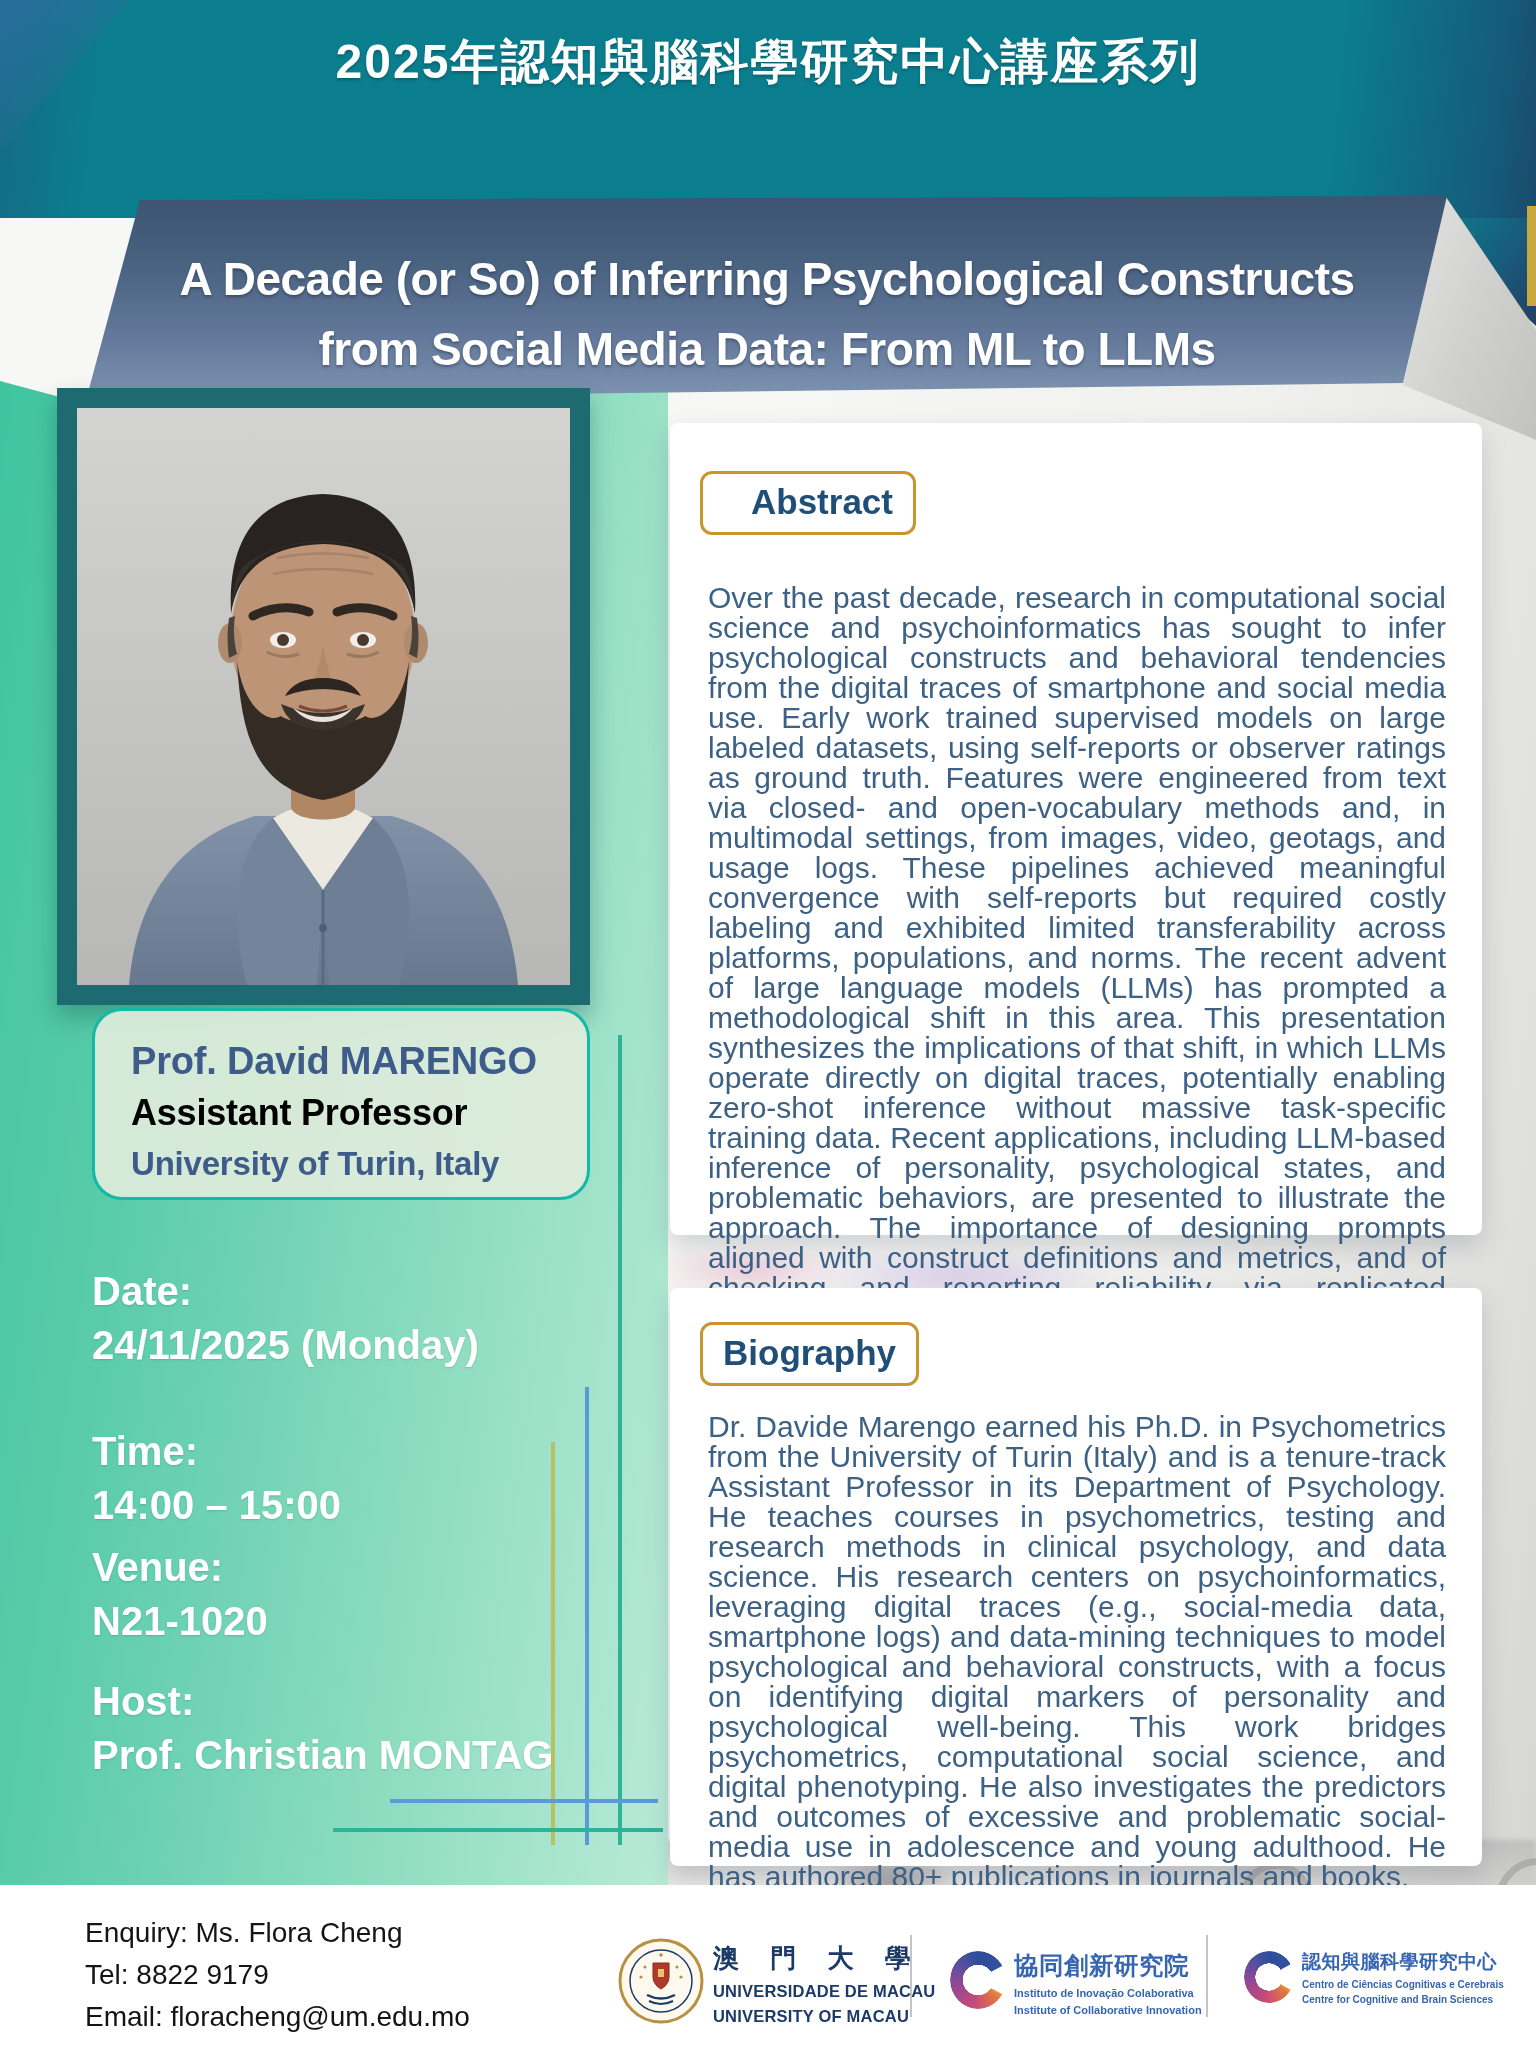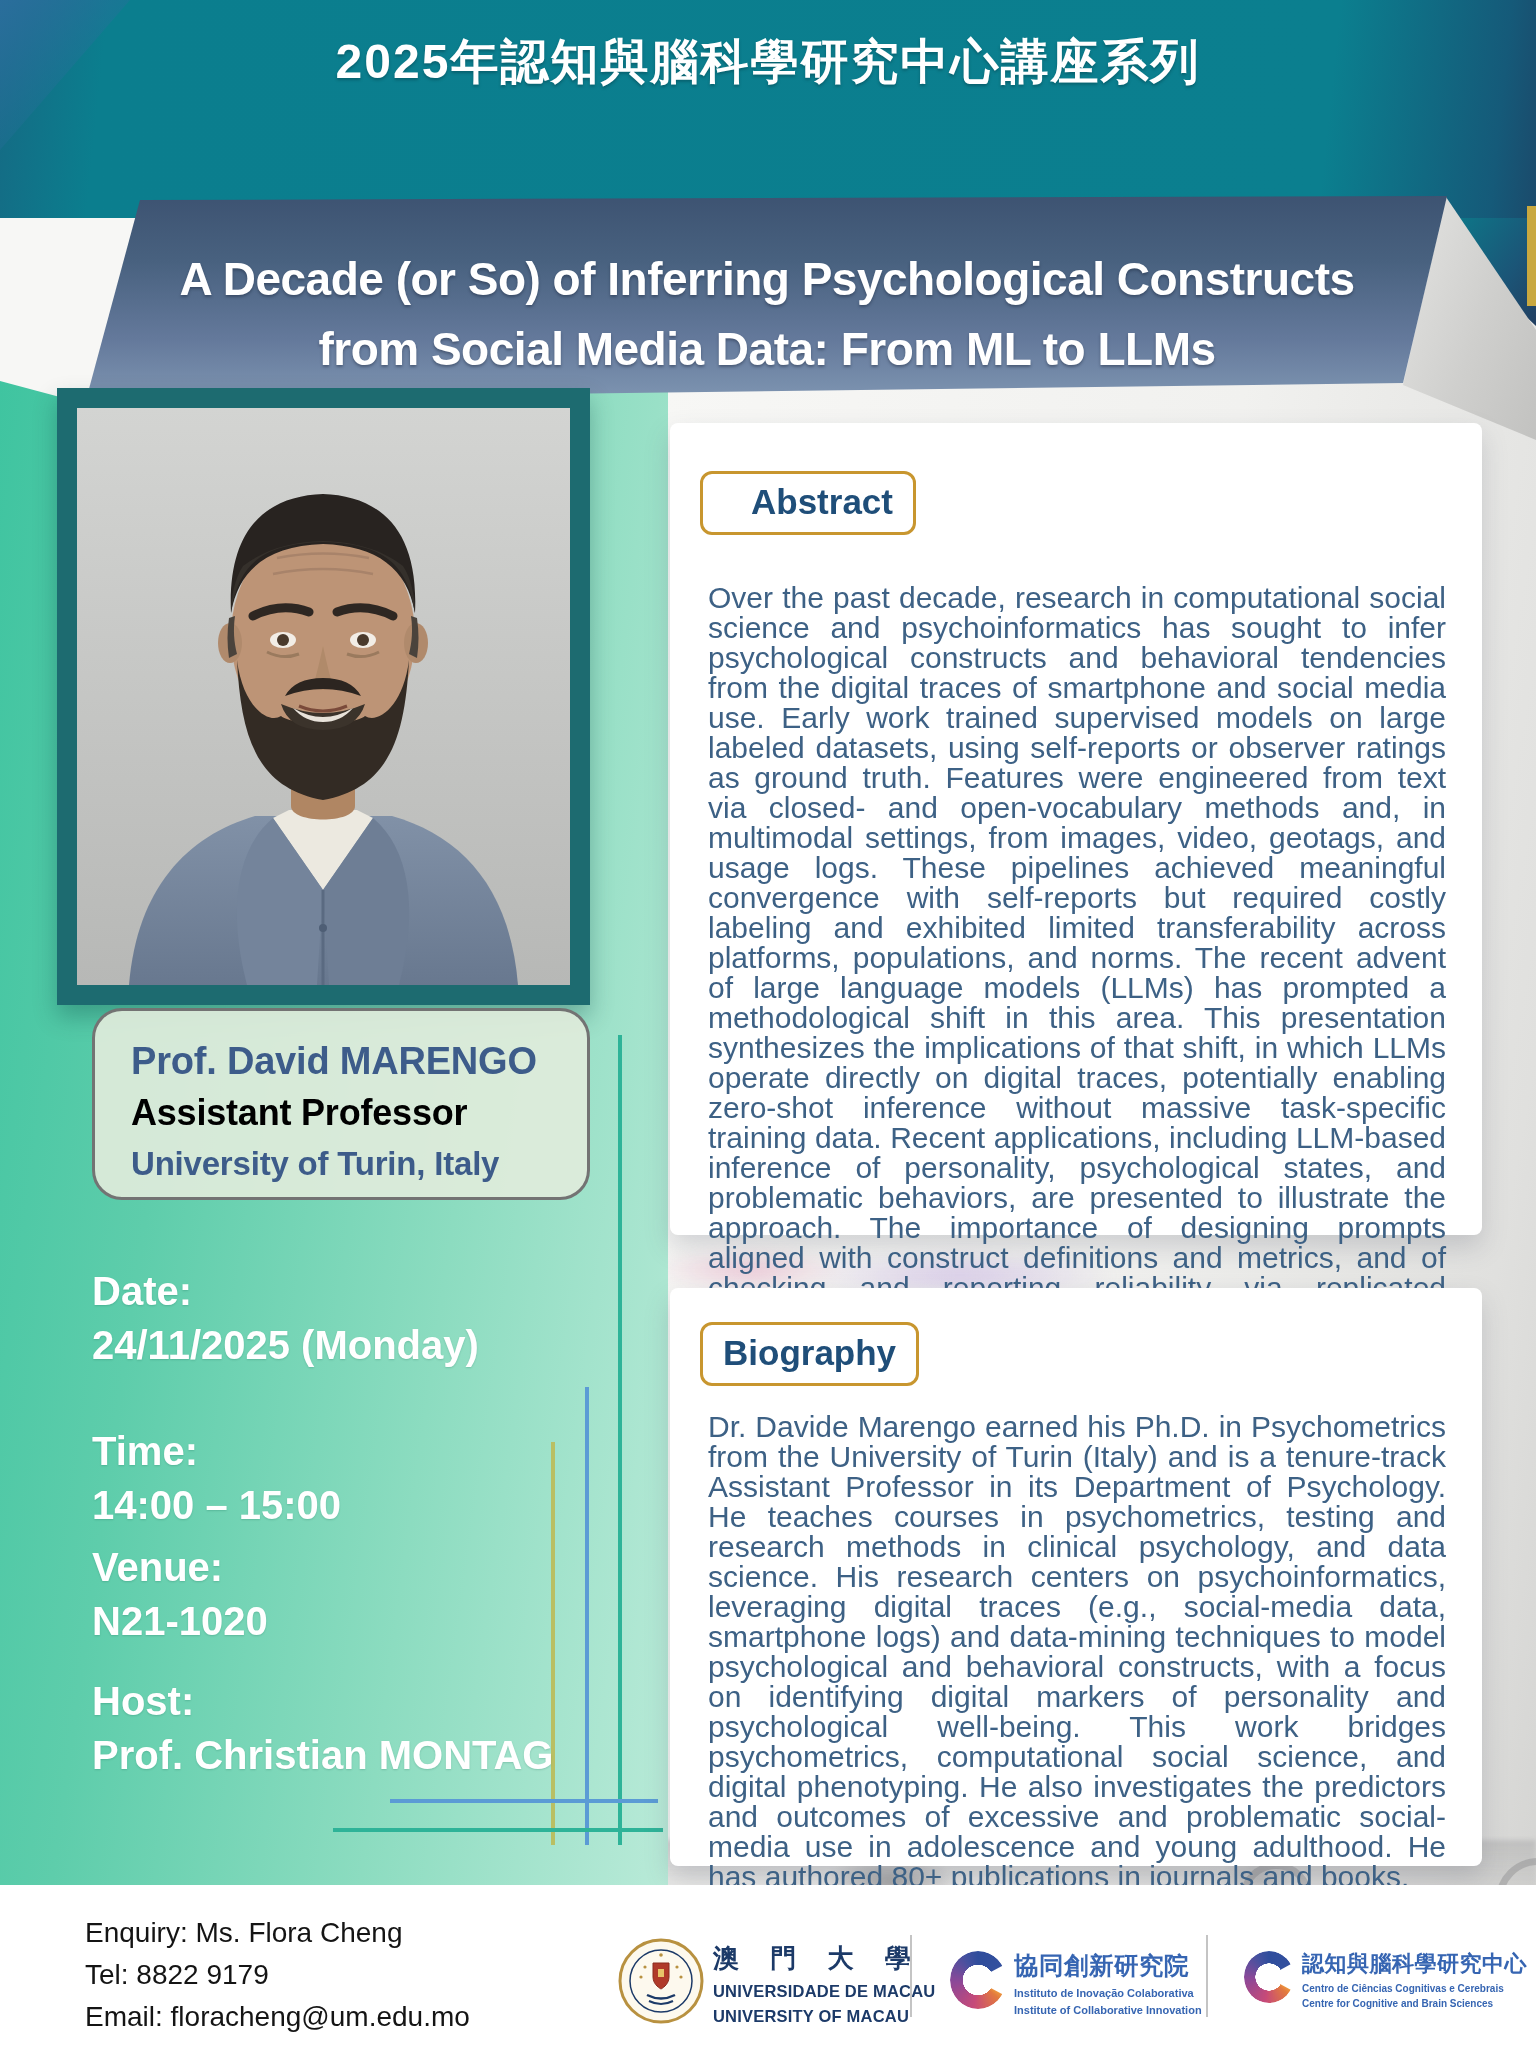--- a/index.html
+++ b/index.html
@@ -63,21 +63,21 @@
   .h-teal{left:333px;top:1828px;width:330px;height:4px;background:#2eb398;}
 
   
   .photo-frame{position:absolute;left:57px;top:388px;width:533px;height:617px;z-index:7;background:#1d6b70;
     box-shadow:0 12px 22px rgba(0,60,60,.3);}
   .photo{position:absolute;left:20px;top:20px;width:493px;height:577px;overflow:hidden;background:#cbccca;}
   .photo svg{display:block;}
 
   
   .speaker-card{position:absolute;left:92px;top:1008px;width:498px;height:192px;z-index:7;
-    border:3px solid #737373;border-radius:30px;background:rgba(224,236,219,.92);
+    border:3px solid #14b8a6;border-radius:30px;background:rgba(224,236,219,.92);
     box-sizing:border-box;padding:24px 0 0 36px;}
   .speaker-name{color:#3d5c8a;font-size:38px;font-weight:bold;line-height:52px;letter-spacing:-.2px;}
   .speaker-role{color:#000000;font-size:36px;font-weight:bold;line-height:52px;letter-spacing:-.2px;}
   .speaker-aff{color:#3d5c8a;font-size:33px;font-weight:bold;line-height:50px;letter-spacing:-.2px;}
 
   
   .detail-block{position:absolute;left:92px;z-index:7;}
   .detail-label,.detail-value{color:#ffffff;font-size:40px;font-weight:bold;line-height:54px;
     text-shadow:0 1px 2px rgba(0,80,60,.2);}
   .db-date{top:1264px;} .db-time{top:1424px;} .db-venue{top:1540px;} .db-host{top:1674px;}
@@ -113,21 +113,21 @@
     mask:radial-gradient(circle closest-side,transparent 54%,#000 55%);}
   .c-gap{position:absolute;inset:0;background:#fff;clip-path:polygon(46% 50%,108% 18%,108% 82%);}
   .ic-logo .c-wrap{left:0;top:14px;width:56px;height:58px;}
   .ic-logo{position:absolute;left:950px;top:52px;}
   .ic-text{position:absolute;left:64px;top:12px;color:#3665b2;white-space:nowrap;}
   .ic-zh{font-size:24.5px;font-weight:bold;letter-spacing:.5px;}
   .ic-sub{font-size:11px;font-weight:bold;margin-top:5px;}
   .ccbs-logo{position:absolute;left:1244px;top:56px;}
   .ccbs-logo .c-wrap{left:0;top:10px;width:50px;height:52px;}
   .ccbs-text{position:absolute;left:58px;top:8px;color:#3665b2;white-space:nowrap;}
-  .ccbs-zh{font-size:22px;font-weight:bold;letter-spacing:.5px;}
+  .ccbs-zh{font-size:19px;font-weight:bold;letter-spacing:.5px;}
   .ccbs-sub{font-size:10px;font-weight:bold;margin-top:4px;}
 </style>
 </head>
 <body>
 
 <div class="page">
 
   <div class="right-backdrop"></div>
   <div class="lavender-glow"></div>
   <div class="backdrop-shapes"></div>

